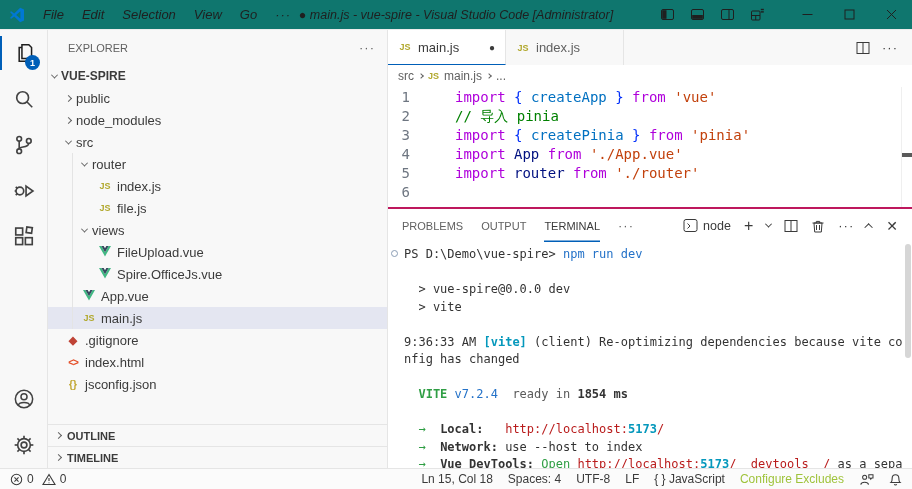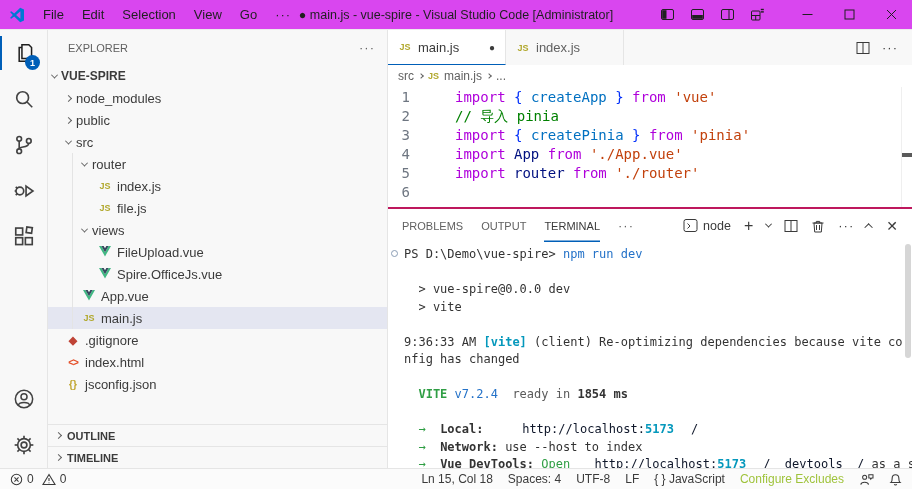--- a/index.html
+++ b/index.html
@@ -1,21 +1,21 @@
 <!DOCTYPE html>
 <html><head>
 <meta charset="utf-8">
 <style>
   * { box-sizing: border-box; margin: 0; padding: 0; }
   html,body { width:912px; height:489px; overflow:hidden; }
   body { font-family:"Liberation Sans", sans-serif; background:#fff; color:#1f1f1f; font-size:13px; }
   .window { width:912px; height:489px; display:flex; flex-direction:column; background:#fff; }
 
   
-  .titlebar { height:30px; flex:0 0 30px; display:flex; align-items:center; background:#d946ef; position:relative; border-bottom:1px solid #ececec; }
+  .titlebar { height:30px; flex:0 0 30px; display:flex; align-items:center; background:#0f766e; position:relative; border-bottom:1px solid #ececec;font-style:italic; }
   .vscode-logo { margin:0 10px 0 9px; display:flex; }
   .menus { display:flex; gap:2px; }
   .menus span { padding:3px 8px; border-radius:4px; color:#1f1f1f; font-size:13px; }
   .menu-more { padding:3px 8px; color:#1f1f1f; letter-spacing:1px; }
   .win-title { position:absolute; left:0; right:0; text-align:center; font-size:12.5px; color:#1f1f1f; pointer-events:none; }
   .tb-controls { margin-left:auto; display:flex; align-items:center; height:100%; }
   .tb-controls .lay { width:30px; height:100%; display:flex; align-items:center; justify-content:center; }
   .tb-controls .winbtn { width:42px; height:100%; display:flex; align-items:center; justify-content:center; font-size:13px; color:#1f1f1f; }
   .tb-controls .gap { width:14px; }
 
@@ -82,21 +82,21 @@
   .pa-chevdown { width:5px; height:5px; border-right:1.3px solid #3b3b3b; border-bottom:1.3px solid #3b3b3b; transform:rotate(45deg) translate(-1px,-1px); }
   .pa-chevup { width:6px; height:6px; border-right:1.3px solid #3b3b3b; border-bottom:1.3px solid #3b3b3b; transform:rotate(-135deg) translateY(-2px); }
   .pa-x { font-size:14px; }
   .pa-plus { font-size:16px; font-weight:normal; }
 
   
   .terminal { flex:1; min-height:0; font-family:"DejaVu Sans Mono", monospace; font-size:12px; line-height:17.5px; padding:4px 0 0 16px; color:#333; position:relative; overflow:hidden; }
   .tline { white-space:pre; position:relative; }
   .t-deco { position:absolute; left:-13px; top:4px; width:7px; height:7px; border:1.2px solid #8a9db5; border-radius:50%; }
   .t-fg { color:#333; } .t-blue { color:#2472c8; }
-  .t-cyan { color:#0f172a;margin-left:17px; } .t-cyanb { color:#0598bc; font-weight:bold; }
+  .t-cyan { color:#b91c1c; } .t-cyanb { color:#0598bc; font-weight:bold; }
   .t-green { color:#2f9e44; } .t-greenb { color:#2f9e44; font-weight:bold; }
   .t-boldfg { color:#333; font-weight:bold; } .t-dim { color:#5a5a5a; }
   .term-scroll { position:absolute; right:1px; top:2px; width:6px; height:114px; background:#d6d6d6; border-radius:3px; }
 
   
   .statusbar { height:21px; flex:0 0 21px; border-top:1px solid #e5e5e5; background:#fbfbfb; display:flex; align-items:center; padding:0 10px; font-size:12px; color:#3b3b3b; }
   .sb-left { display:flex; align-items:center; gap:4px; }
   .sb-right { margin-left:auto; display:flex; align-items:center; gap:15px; }
   .sb-item { display:flex; align-items:center; gap:4px; }
   .sb-hl { font-weight:normal; }
@@ -240,25 +240,25 @@
         <span class="sb-title">EXPLORER</span>
         <span class="more">···</span>
       </div>
       <div class="root-row">
         <span class="chev down"></span>
         <span>VUE-SPIRE</span>
       </div>
       <div class="tree">
           <div class="trow" style="padding-left: 18px;">
             <span class="chev right"></span>
+            <span>public</span>
+          </div>
+          <div class="trow" style="padding-left: 18px;">
+            <span class="chev right"></span>
             <span>node_modules</span>
-          </div>
-          <div class="trow" style="padding-left: 18px;">
-            <span class="chev right"></span>
-            <span>public</span>
           </div>
           <div class="trow" style="padding-left: 18px;">
             <span class="chev down"></span>
             <span>src</span>
           </div>
           <div class="trow" style="padding-left: 34px;">
             <div class="guide"></div>
             <span class="chev down"></span>
             <span>router</span>
           </div>

